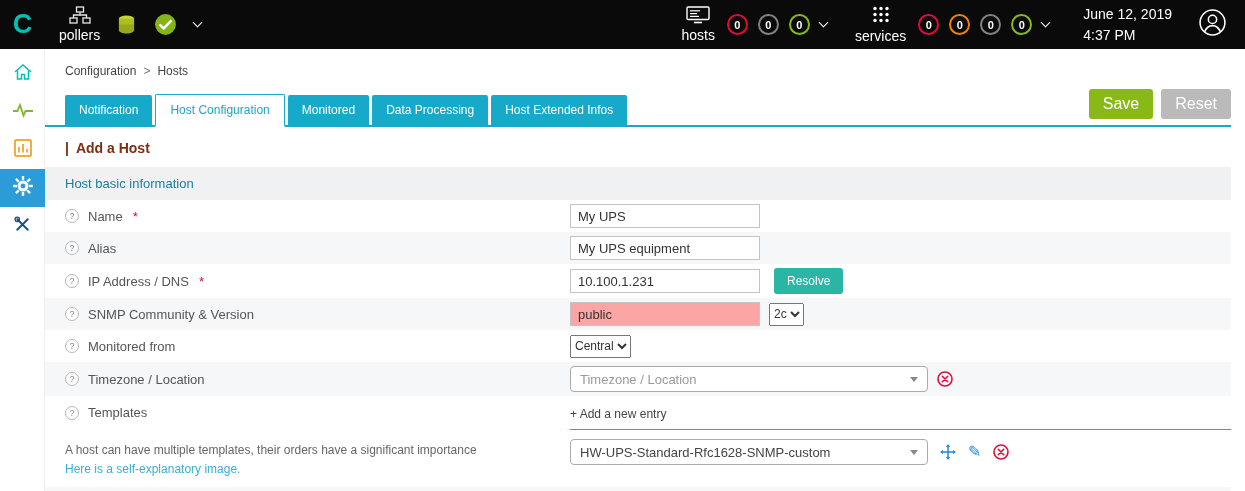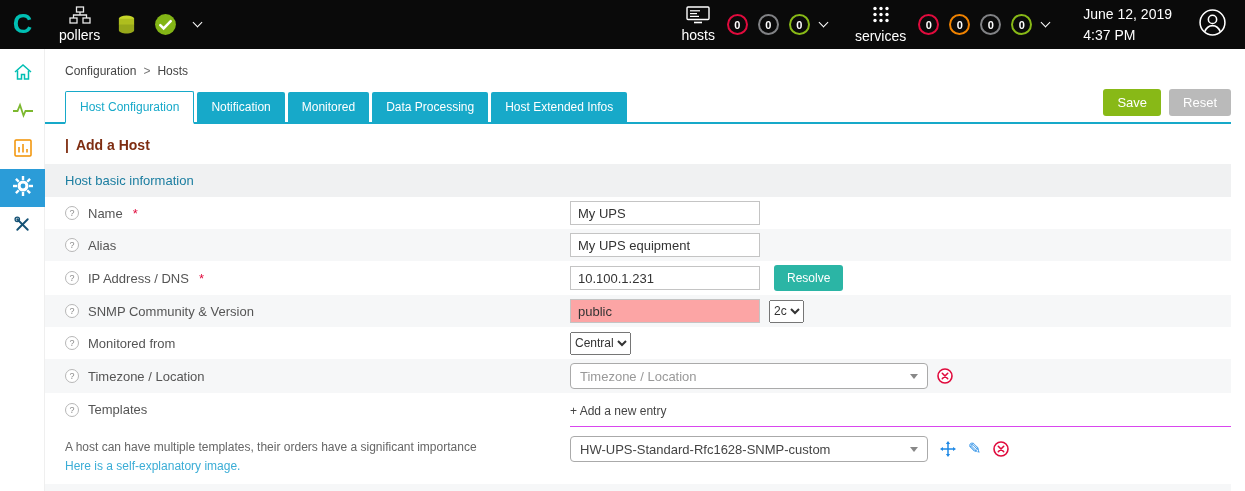--- a/index.html
+++ b/index.html
@@ -32,21 +32,21 @@
   
   .breadcrumb { padding: 15px 0 11px 20px; font-size: 12px; color: #444; display: flex; gap: 7px; align-items: flex-start; }
   .crumb { cursor: pointer; }
   .crumb-sep { color: #777; }
 
   
   .tabbar { display: flex; align-items: flex-end; padding-left: 20px; border-bottom: 2px solid #17a9c9; }
   .tab { background: #17a9c9; color: #fff; font-size: 12px; padding: 8px 14px; margin-right: 3px; border-radius: 2px 2px 0 0; cursor: pointer; }
   .tab.active { background: #fff; color: #17a9c9; border: 1px solid #17a9c9; border-bottom: 2px solid #fff; margin-bottom: -2px; }
   .actions { margin-left: auto; display: flex; gap: 8px; padding-bottom: 6px; }
-  .btn { border: none; color: #fff; font-size: 13px; padding: 6px 14px; border-radius: 3px; cursor: pointer; font-family: inherit; }
+  .btn { border: none; color: #fff; font-size: 16px; padding: 6px 14px; border-radius: 3px; cursor: pointer; font-family: inherit; }
   .btn-save { background: #88b917; }
   .btn-reset { background: #bababa; }
 
   
   .page-title { margin: 13px 0 11px 20px; font-size: 14px; font-weight: bold; color: #7e2d11; display: flex; gap: 7px; }
   .section-header { background: #f0f1f2; padding: 9px 20px; font-size: 13px; color: #1a7da0; }
 
   
   .frow { display: flex; align-items: center; padding: 4px 0 4px 20px; min-height: 32px; font-size: 13px; color: #555; }
   .frow.alt { background: #f6f7f8; }
@@ -230,22 +230,22 @@
 
     <div class="content">
 
       <div class="breadcrumb">
         <span class="crumb">Configuration</span>
         <span class="crumb-sep">&gt;</span>
         <span class="crumb">Hosts</span>
       </div>
 
       <div class="tabbar">
+        <div class="tab">Notification</div>
         <div class="tab active">Host Configuration</div>
-        <div class="tab">Notification</div>
         <div class="tab">Monitored</div>
         <div class="tab">Data Processing</div>
         <div class="tab">Host Extended Infos</div>
         <div class="actions">
           <button class="btn btn-save">Save</button>
           <button class="btn btn-reset">Reset</button>
         </div>
       </div>
 
       <div class="page-title">

